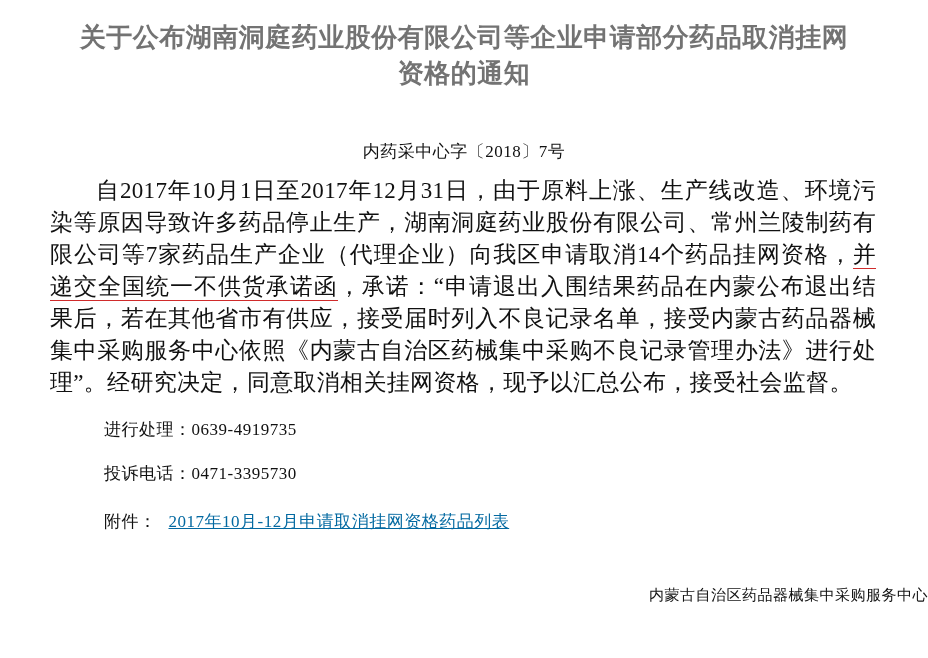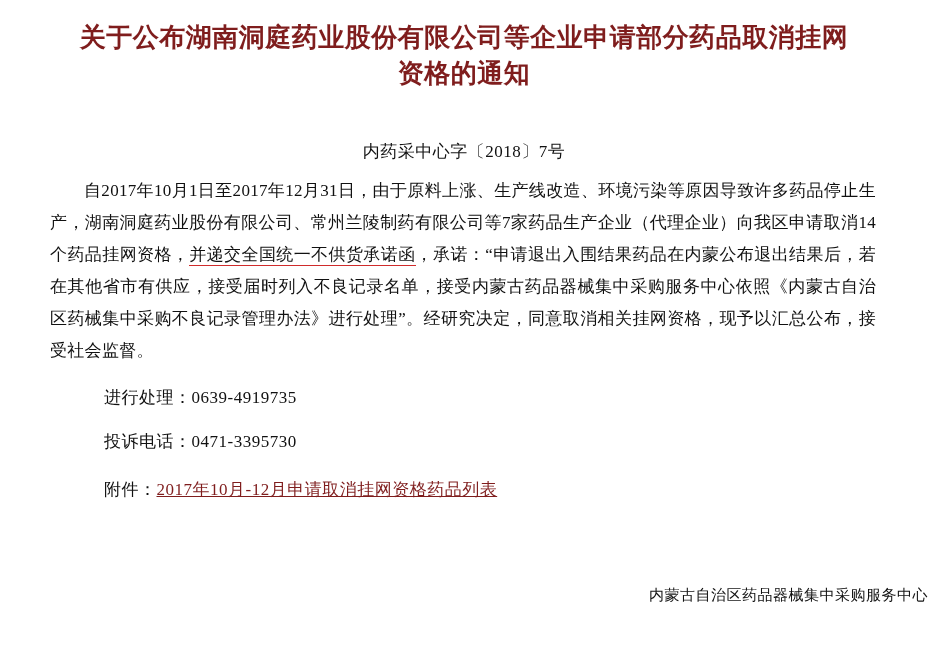--- a/index.html
+++ b/index.html
@@ -15,21 +15,21 @@
     overflow: hidden;
   }
   .page {
     position: relative;
     width: 928px;
     height: 658px;
     box-sizing: border-box;
     padding: 14px 46px 0 46px;
   }
   .doc-title {
-    color: #7f1d1d;
+    color: #737373;
     font-size: 26px;
     line-height: 36px;
     font-weight: bold;
     text-align: center;
     letter-spacing: 0.5px;
     margin: 6px 24px 0 24px;
     font-family: "Liberation Serif", "DejaVu Serif", serif;
   }
   .doc-number {
     text-align: center;
@@ -37,21 +37,21 @@
     margin-top: 48px;
     letter-spacing: 0.5px;
   }
   .salutation {
     font-size: 17px;
     margin-top: 30px;
     margin-left: 4px;
     letter-spacing: 0.5px;
   }
   .body-para {
-    font-size: 17px;
+    font-size: 23px;
     line-height: 32px;
     text-align: justify;
     text-justify: inter-ideograph;
     margin-top: 12px;
     margin-left: 4px;
     margin-right: 6px;
     text-indent: 2em;
     letter-spacing: 0.3px;
   }
   .underline-red {
@@ -70,22 +70,23 @@
   }
   .attachment-line {
     font-size: 17px;
     line-height: 30px;
     margin-top: 18px;
     margin-left: 58px;
     letter-spacing: 0.5px;
   }
   .attachment-link {
     text-decoration: underline;
-    color: #7f1d1d;
+    color: #0369a1;
     cursor: pointer;
+    margin-left: 12px;
   }
   .signature {
     position: absolute;
     left: 12px;
     right: 0;
     text-align: right;
     font-size: 15px;
     letter-spacing: 0.5px;
   }
   .signature.org {

